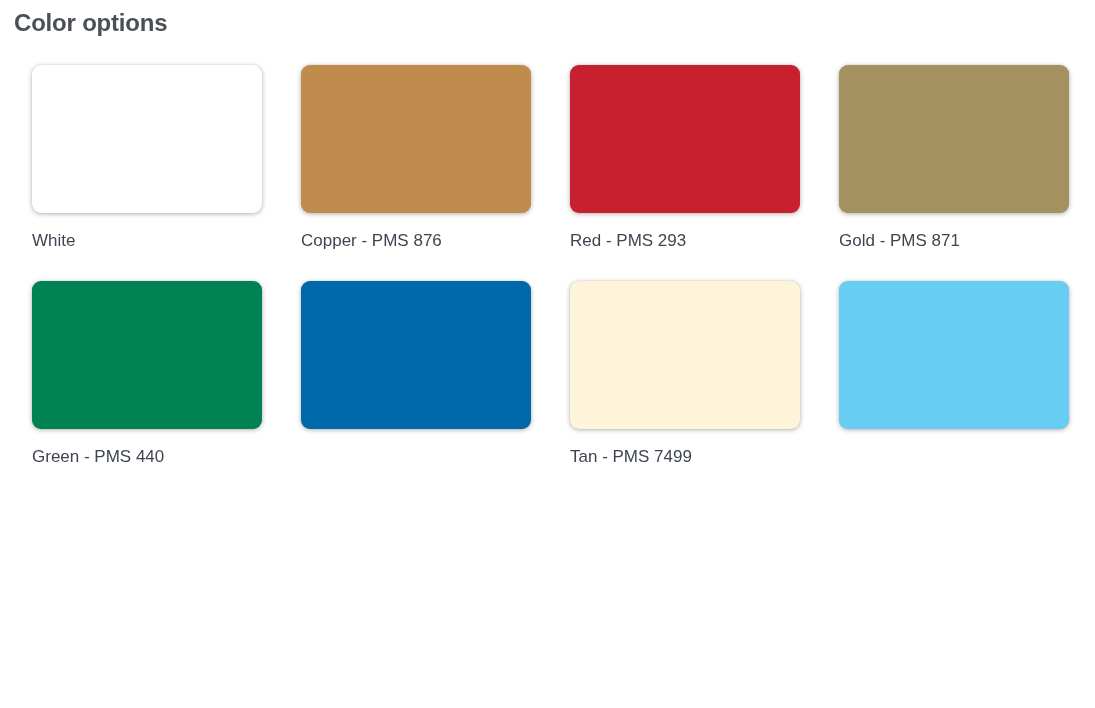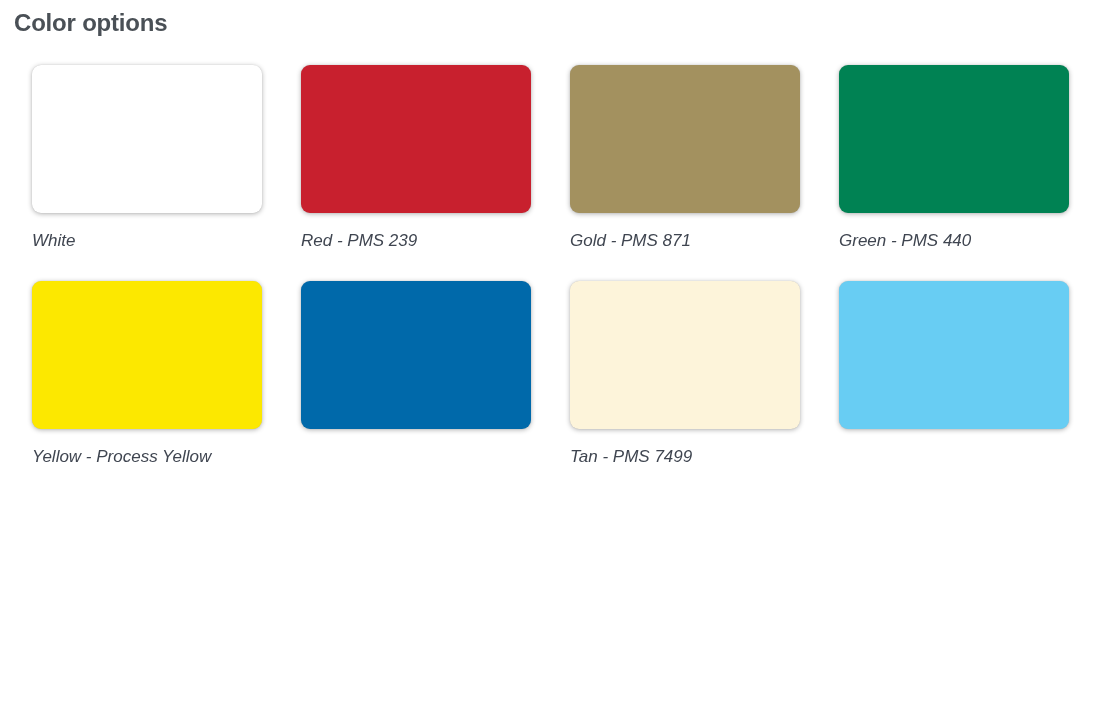--- a/index.html
+++ b/index.html
@@ -37,21 +37,20 @@
     display: grid;
     grid-template-columns: repeat(4, 269px);
     grid-auto-rows: 216px;
     column-gap: 0px;
     row-gap: 0px;
   }
   .swatch-cell {
     position: relative;
     width: 269px;
     height: 216px;
-    font-style: italic;
   }
   .swatch-chip {
     position: absolute;
     left: 18px;
     top: 10px;
     width: 230px;
     height: 148px;
     border-radius: 9px;
     box-shadow: 0 1px 5px rgba(0,0,0,0.30), 0 0 1px rgba(0,0,0,0.16);
     box-sizing: border-box;
@@ -72,34 +71,34 @@
 <div class="page">
 
   <div class="page-title">Color options</div>
 
   <div class="swatch-grid">
       <div class="swatch-cell">
         <div class="swatch-chip" style="background-color: rgb(255, 255, 255);"></div>
         <div class="swatch-label">White</div>
       </div>
       <div class="swatch-cell">
+        <div class="swatch-chip" style="background-color: rgb(191, 140, 77);"></div>
+        <div class="swatch-label">Copper - PMS 876</div>
+      </div>
+      <div class="swatch-cell">
         <div class="swatch-chip" style="background-color: rgb(200, 32, 46);"></div>
-        <div class="swatch-label">Red - PMS 239</div>
+        <div class="swatch-label">Red - PMS 293</div>
       </div>
       <div class="swatch-cell">
         <div class="swatch-chip" style="background-color: rgb(163, 145, 95);"></div>
         <div class="swatch-label">Gold - PMS 871</div>
       </div>
       <div class="swatch-cell">
         <div class="swatch-chip" style="background-color: rgb(0, 130, 83);"></div>
         <div class="swatch-label">Green - PMS 440</div>
-      </div>
-      <div class="swatch-cell">
-        <div class="swatch-chip" style="background-color: rgb(252, 232, 0);"></div>
-        <div class="swatch-label">Yellow - Process Yellow</div>
       </div>
       <div class="swatch-cell">
         <div class="swatch-chip" style="background-color: rgb(0, 105, 170);"></div>
       </div>
       <div class="swatch-cell">
         <div class="swatch-chip" style="background-color: rgb(253, 244, 218);"></div>
         <div class="swatch-label">Tan - PMS 7499</div>
       </div>
       <div class="swatch-cell">
         <div class="swatch-chip" style="background-color: rgb(104, 205, 243);"></div>

